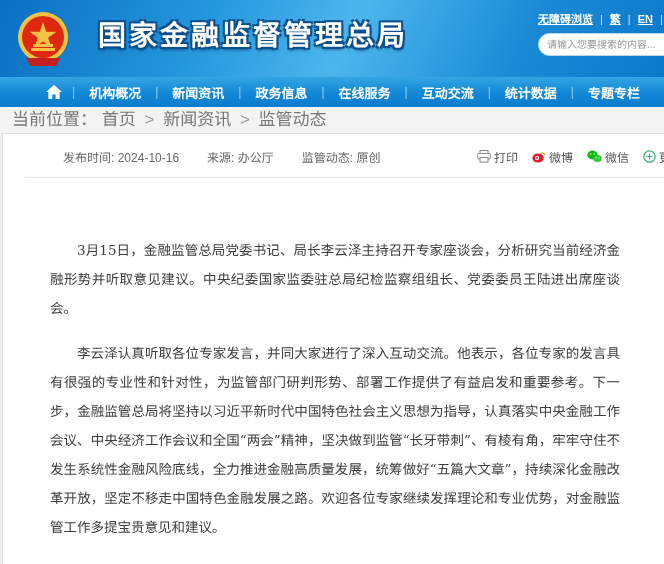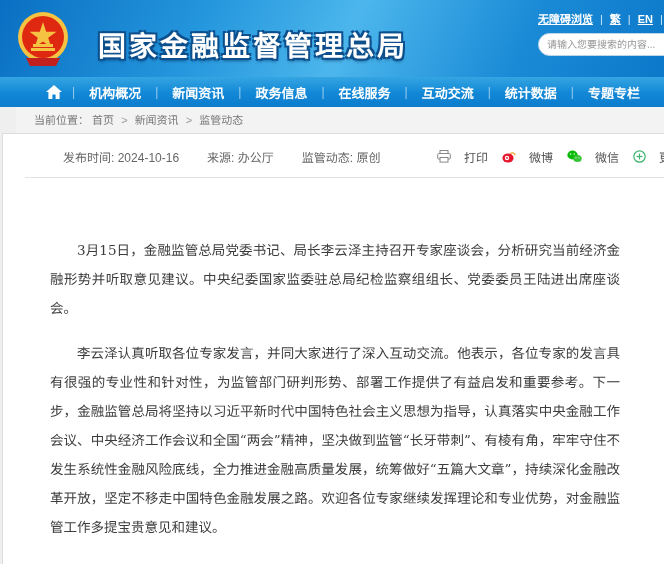--- a/index.html
+++ b/index.html
@@ -11,21 +11,21 @@
   }
   
   .banner{
     position:relative;height:77px;
     background:linear-gradient(115deg,#0a6fc2 0%,#2496dd 30%,#4cb6ec 52%,#1a8ad6 78%,#0c78c9 100%);
   }
   .emblem{
     position:absolute;left:16px;top:10px;width:54px;height:58px;
   }
   .site-title{
-    position:absolute;left:78px;top:24px;
+    position:absolute;left:78px;top:13px;
     font-size:28px;font-weight:bold;color:#ffffff;letter-spacing:3px;
     text-shadow:-2px -2px 0 #0d4f8c,2px -2px 0 #0d4f8c,-2px 2px 0 #0d4f8c,2px 2px 0 #0d4f8c,0 3px 3px rgba(0,40,80,.55);
     padding-left:20px;
   }
   .top-links{
     position:absolute;top:10px;left:538px;width:200px;
     font-size:11px;color:#ffffff;font-weight:bold;white-space:nowrap;
   }
   .top-links .tlink{cursor:pointer;text-decoration:underline;}
   .top-links .tsep{margin:0 7px;color:#cfe9fb;font-weight:normal;}
@@ -48,36 +48,36 @@
   .nav-home{display:flex;align-items:center;cursor:pointer;}
   .nav-items{flex:1;display:flex;justify-content:space-between;align-items:center;margin-left:10px;}
   .nav-item{
     color:#ffffff;font-size:13px;font-weight:bold;cursor:pointer;
     padding:0 6px;position:relative;white-space:nowrap;
   }
   .nav-sep{color:rgba(255,255,255,.55);font-size:12px;}
   
   .crumbbar{
     height:26px;line-height:26px;background:#f3f3f3;
-    font-size:11px;color:#777;padding-left:18px;white-space:nowrap;margin-left:16px;
+    font-size:17px;color:#777;padding-left:12px;white-space:nowrap;
   }
   .crumbbar .crumb-link{cursor:pointer;color:#777;}
   .crumbbar .csep{margin:0 4px;color:#999;}
   
   .article-box{
     margin-left:2px;width:700px;min-height:440px;background:#ffffff;
     border:1px solid #dcdcdc;box-sizing:border-box;
   }
   .meta-row{
     display:flex;align-items:center;
     padding:14px 18px 10px 60px;font-size:12px;color:#666;
   }
   .meta-item{margin-right:28px;white-space:nowrap;}
   .meta-actions{margin-left:auto;display:flex;align-items:center;gap:14px;padding-right:0px;}
-  .action{display:flex;align-items:center;gap:13px;font-size:12px;color:#555;cursor:pointer;white-space:nowrap;}
+  .action{display:flex;align-items:center;gap:3px;font-size:12px;color:#555;cursor:pointer;white-space:nowrap;}
   .meta-sep{border-bottom:1px solid #e3e3e3;margin:2px 20px 0 22px;}
   .article-title{
     margin:16px 30px 0 30px;text-align:center;
     font-family:"DejaVu Serif",serif;
     font-size:17px;font-weight:bold;color:#3f3f3f;line-height:26px;
   }
   .article-body{
     margin:14px 30px 0 31px;width:602px;
     font-family:"DejaVu Serif",serif;
     font-size:13.5px;color:#3d3d3d;line-height:29px;

